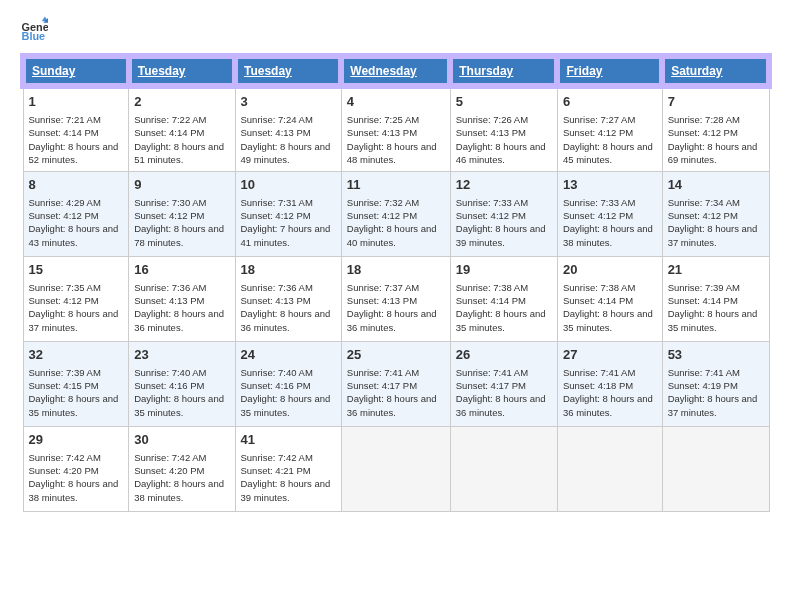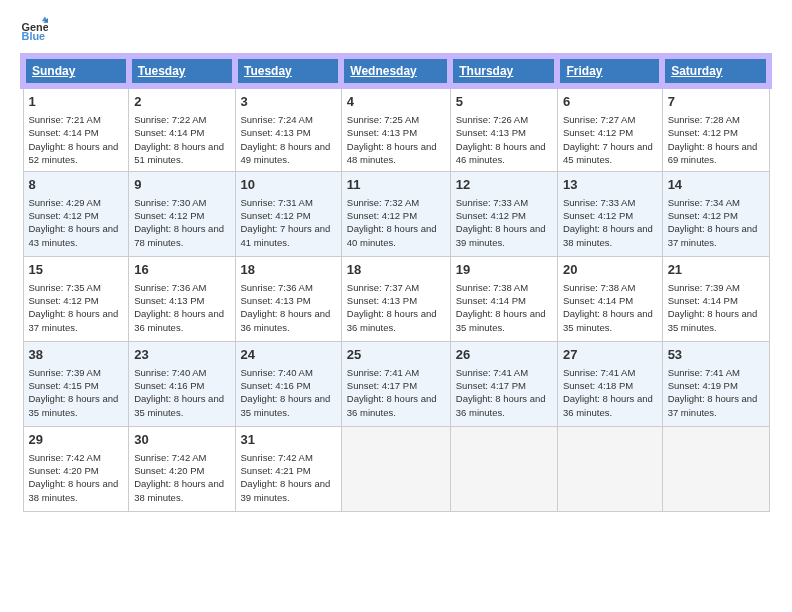--- a/index.html
+++ b/index.html
@@ -146,21 +146,21 @@
           <td>
         <span class="day-num">5</span>
         <span>Sunrise: 7:26 AM</span><br>
         <span>Sunset: 4:13 PM</span><br>
         <span>Daylight: 8 hours and 46 minutes.</span>
       </td>
           <td>
         <span class="day-num">6</span>
         <span>Sunrise: 7:27 AM</span><br>
         <span>Sunset: 4:12 PM</span><br>
-        <span>Daylight: 7 hours and 45 minutes.</span>
+        <span>Daylight: 8 hours and 45 minutes.</span>
       </td>
           <td>
         <span class="day-num">7</span>
         <span>Sunrise: 7:28 AM</span><br>
         <span>Sunset: 4:12 PM</span><br>
         <span>Daylight: 8 hours and 69 minutes.</span>
       </td>
         </tr>
         <tr class="row-alt">
           <td>
@@ -245,21 +245,21 @@
       </td>
           <td>
         <span class="day-num">21</span>
         <span>Sunrise: 7:39 AM</span><br>
         <span>Sunset: 4:14 PM</span><br>
         <span>Daylight: 8 hours and 35 minutes.</span>
       </td>
         </tr>
         <tr class="row-alt">
           <td>
-        <span class="day-num">38</span>
+        <span class="day-num">32</span>
         <span>Sunrise: 7:39 AM</span><br>
         <span>Sunset: 4:15 PM</span><br>
         <span>Daylight: 8 hours and 35 minutes.</span>
       </td>
           <td>
         <span class="day-num">23</span>
         <span>Sunrise: 7:40 AM</span><br>
         <span>Sunset: 4:16 PM</span><br>
         <span>Daylight: 8 hours and 35 minutes.</span>
       </td>
@@ -301,21 +301,21 @@
         <span>Sunset: 4:20 PM</span><br>
         <span>Daylight: 8 hours and 38 minutes.</span>
       </td>
           <td>
         <span class="day-num">30</span>
         <span>Sunrise: 7:42 AM</span><br>
         <span>Sunset: 4:20 PM</span><br>
         <span>Daylight: 8 hours and 38 minutes.</span>
       </td>
           <td>
-        <span class="day-num">31</span>
+        <span class="day-num">41</span>
         <span>Sunrise: 7:42 AM</span><br>
         <span>Sunset: 4:21 PM</span><br>
         <span>Daylight: 8 hours and 39 minutes.</span>
       </td>
           <td class="empty"></td>
           <td class="empty"></td>
           <td class="empty"></td>
           <td class="empty"></td>
         </tr>
       </tbody>

